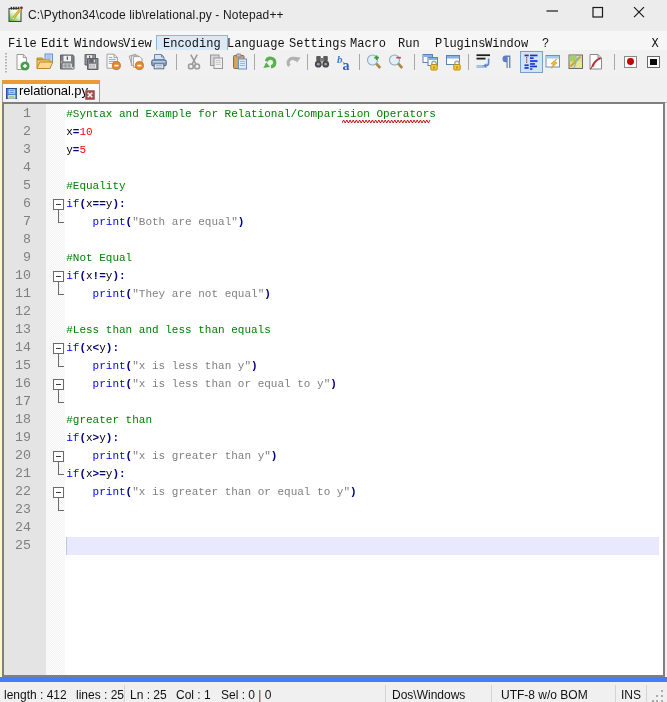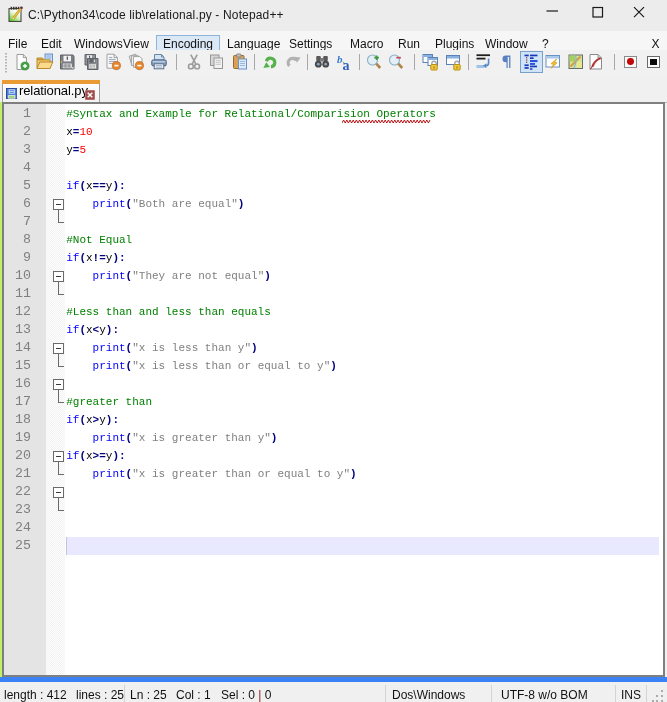--- a/index.html
+++ b/index.html
@@ -1,27 +1,27 @@
 <!DOCTYPE html>
 <html><head>
 <meta charset="utf-8">
 <style>
   * { margin:0; padding:0; box-sizing:border-box; }
   html,body { width:667px; height:702px; }
   body { font-family:"Liberation Sans", sans-serif; background:#f0f0f0; position:relative; overflow:hidden; }
-  #win { position:absolute; left:0; top:0; width:571px; height:702px; background:#bef264; }
+  #win { position:absolute; left:0; top:0; width:571px; height:702px; background:#fef9c3; }
 
   
   #titlebar { position:absolute; left:0; top:0; width:667px; height:31px; background:#ececec; }
   #title-text { position:absolute; left:28px; top:0; height:31px; line-height:30px; font-size:12px; color:#1a1a1a; letter-spacing:0.15px; }
   .capbtn { position:absolute; }
 
   
   #menubar { position:absolute; left:0; top:31px; width:667px; height:19px; background:#f6f6f6; font-size:12px; color:#111; }
-  .mi { position:absolute; top:4px; height:19px; line-height:19px; }
+  .mi { position:absolute; top:4px; height:19px; line-height:19px;font-family:Liberation Mono, monospace; }
   #mi-enc { background:#dbe9f7; border:1px solid #8fb4da; line-height:17px; padding:0 6px; }
 
   
   #toolbar { position:absolute; left:0; top:50px; width:667px; height:28px; background:#f1f1f1; }
   .tbi { position:absolute; top:3px; width:18px; height:18px; }
   .tbsep { position:absolute; top:4px; width:1px; height:16px; background:#a8a8a8; }
 
   
   #tabbar { position:absolute; left:0; top:78px; width:667px; height:24px; background:#f0f0f0; }
   #tab { position:absolute; left:2px; top:2px; width:98px; height:22px; background:linear-gradient(#ffffff,#f2f2f2); border-left:1px solid #a0a0a0; border-right:1px solid #a0a0a0; }
@@ -348,20 +348,21 @@
   <div id="nummargin"></div>
   <div id="foldmargin"></div>
   <div id="curline"></div>
   <div id="linenums">1<br>2<br>3<br>4<br>5<br>6<br>7<br>8<br>9<br>10<br>11<br>12<br>13<br>14<br>15<br>16<br>17<br>18<br>19<br>20<br>21<br>22<br>23<br>24<br>25</div>
 
   <div id="code">
       <div><span class="c">#Syntax and Example for Relational/Comparision Operators</span></div>
 <div>x<span class="o">=</span><span class="n">10</span></div>
 <div>y<span class="o">=</span><span class="n">5</span></div>
 <div></div>
+<div><span class="c">#Equality</span></div>
 <div><span class="k">if</span><span class="o">(</span>x<span class="o">==</span>y<span class="o">):</span></div>
 <div>    <span class="k">print</span><span class="o">(</span><span class="s">"Both are equal"</span><span class="o">)</span></div>
 <div></div>
 <div><span class="c">#Not Equal</span></div>
 <div><span class="k">if</span><span class="o">(</span>x<span class="o">!=</span>y<span class="o">):</span></div>
 <div>    <span class="k">print</span><span class="o">(</span><span class="s">"They are not equal"</span><span class="o">)</span></div>
 <div></div>
 <div><span class="c">#Less than and less than equals</span></div>
 <div><span class="k">if</span><span class="o">(</span>x<span class="o">&lt;</span>y<span class="o">):</span></div>
 <div>    <span class="k">print</span><span class="o">(</span><span class="s">"x is less than y"</span><span class="o">)</span></div>

